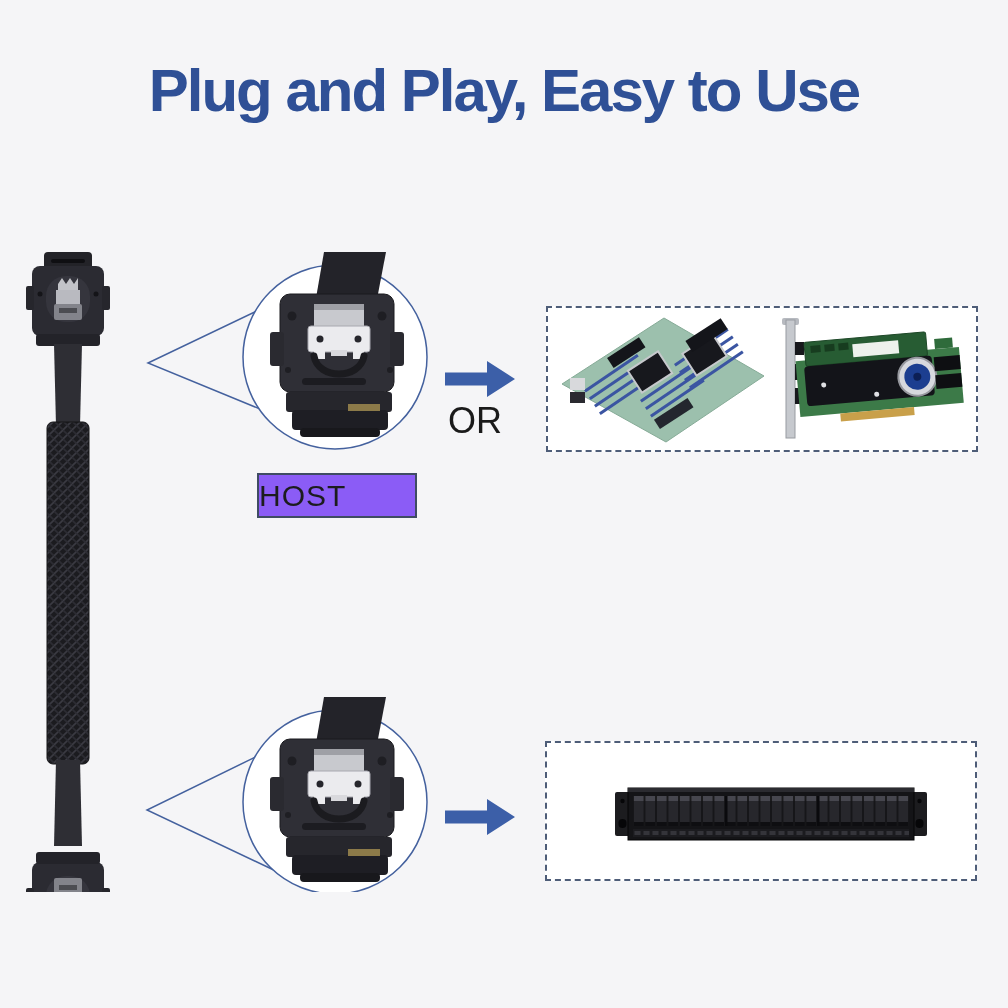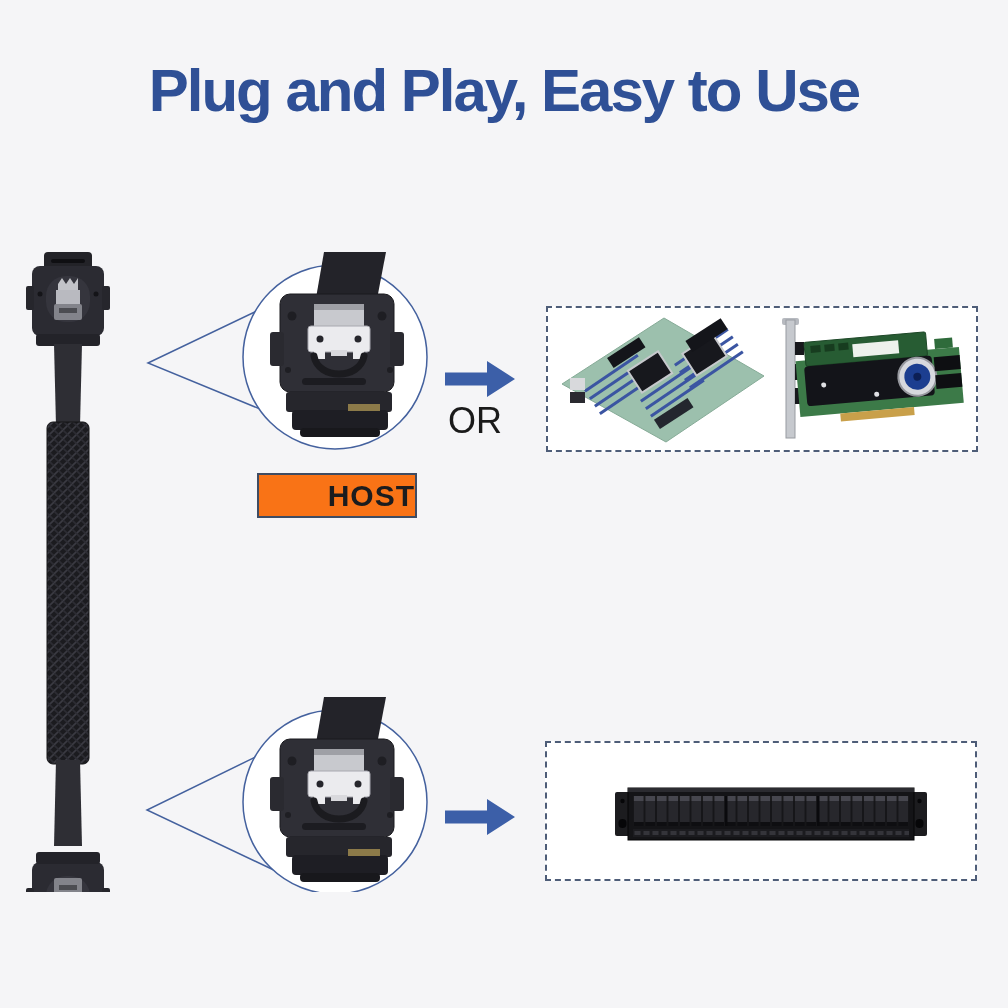--- a/index.html
+++ b/index.html
@@ -8,23 +8,23 @@
     background:var(--background,#f5f5f7);
     font-family:"Liberation Sans",sans-serif;
   }
   .abs{position:absolute;}
   #title{
     left:0;right:0;top:56px;text-align:center;
     font-size:60px;font-weight:700;letter-spacing:-2px;
     color:var(--title-blue,#2f5096);
   }
   .label-box{
-    background:#f97316;border:2px solid var(--label-border,#3f4c63);
-    display:flex;align-items:center;justify-content:flex-end;
-    font-size:30px;color:#1c1c1e;letter-spacing:1px;box-sizing:border-box;font-weight:bold;
+    background:#8b5cf6;border:2px solid var(--label-border,#3f4c63);
+    display:flex;align-items:center;justify-content:flex-start;
+    font-size:30px;color:#1c1c1e;letter-spacing:1px;box-sizing:border-box;
   }
   #host-label-box{left:257px;top:473px;width:160px;height:45px;}
   #target-label-box{left:255px;top:923px;width:163px;height:45px;}
   #or-text{
     left:448px;top:400px;width:64px;text-align:left;
     font-size:36px;color:var(--text-dark,#1a1a1a);
   }
   .devices-box{
     background:#ffffff;border:2px dashed var(--dashed-border,#4e5d78);
     box-sizing:border-box;

